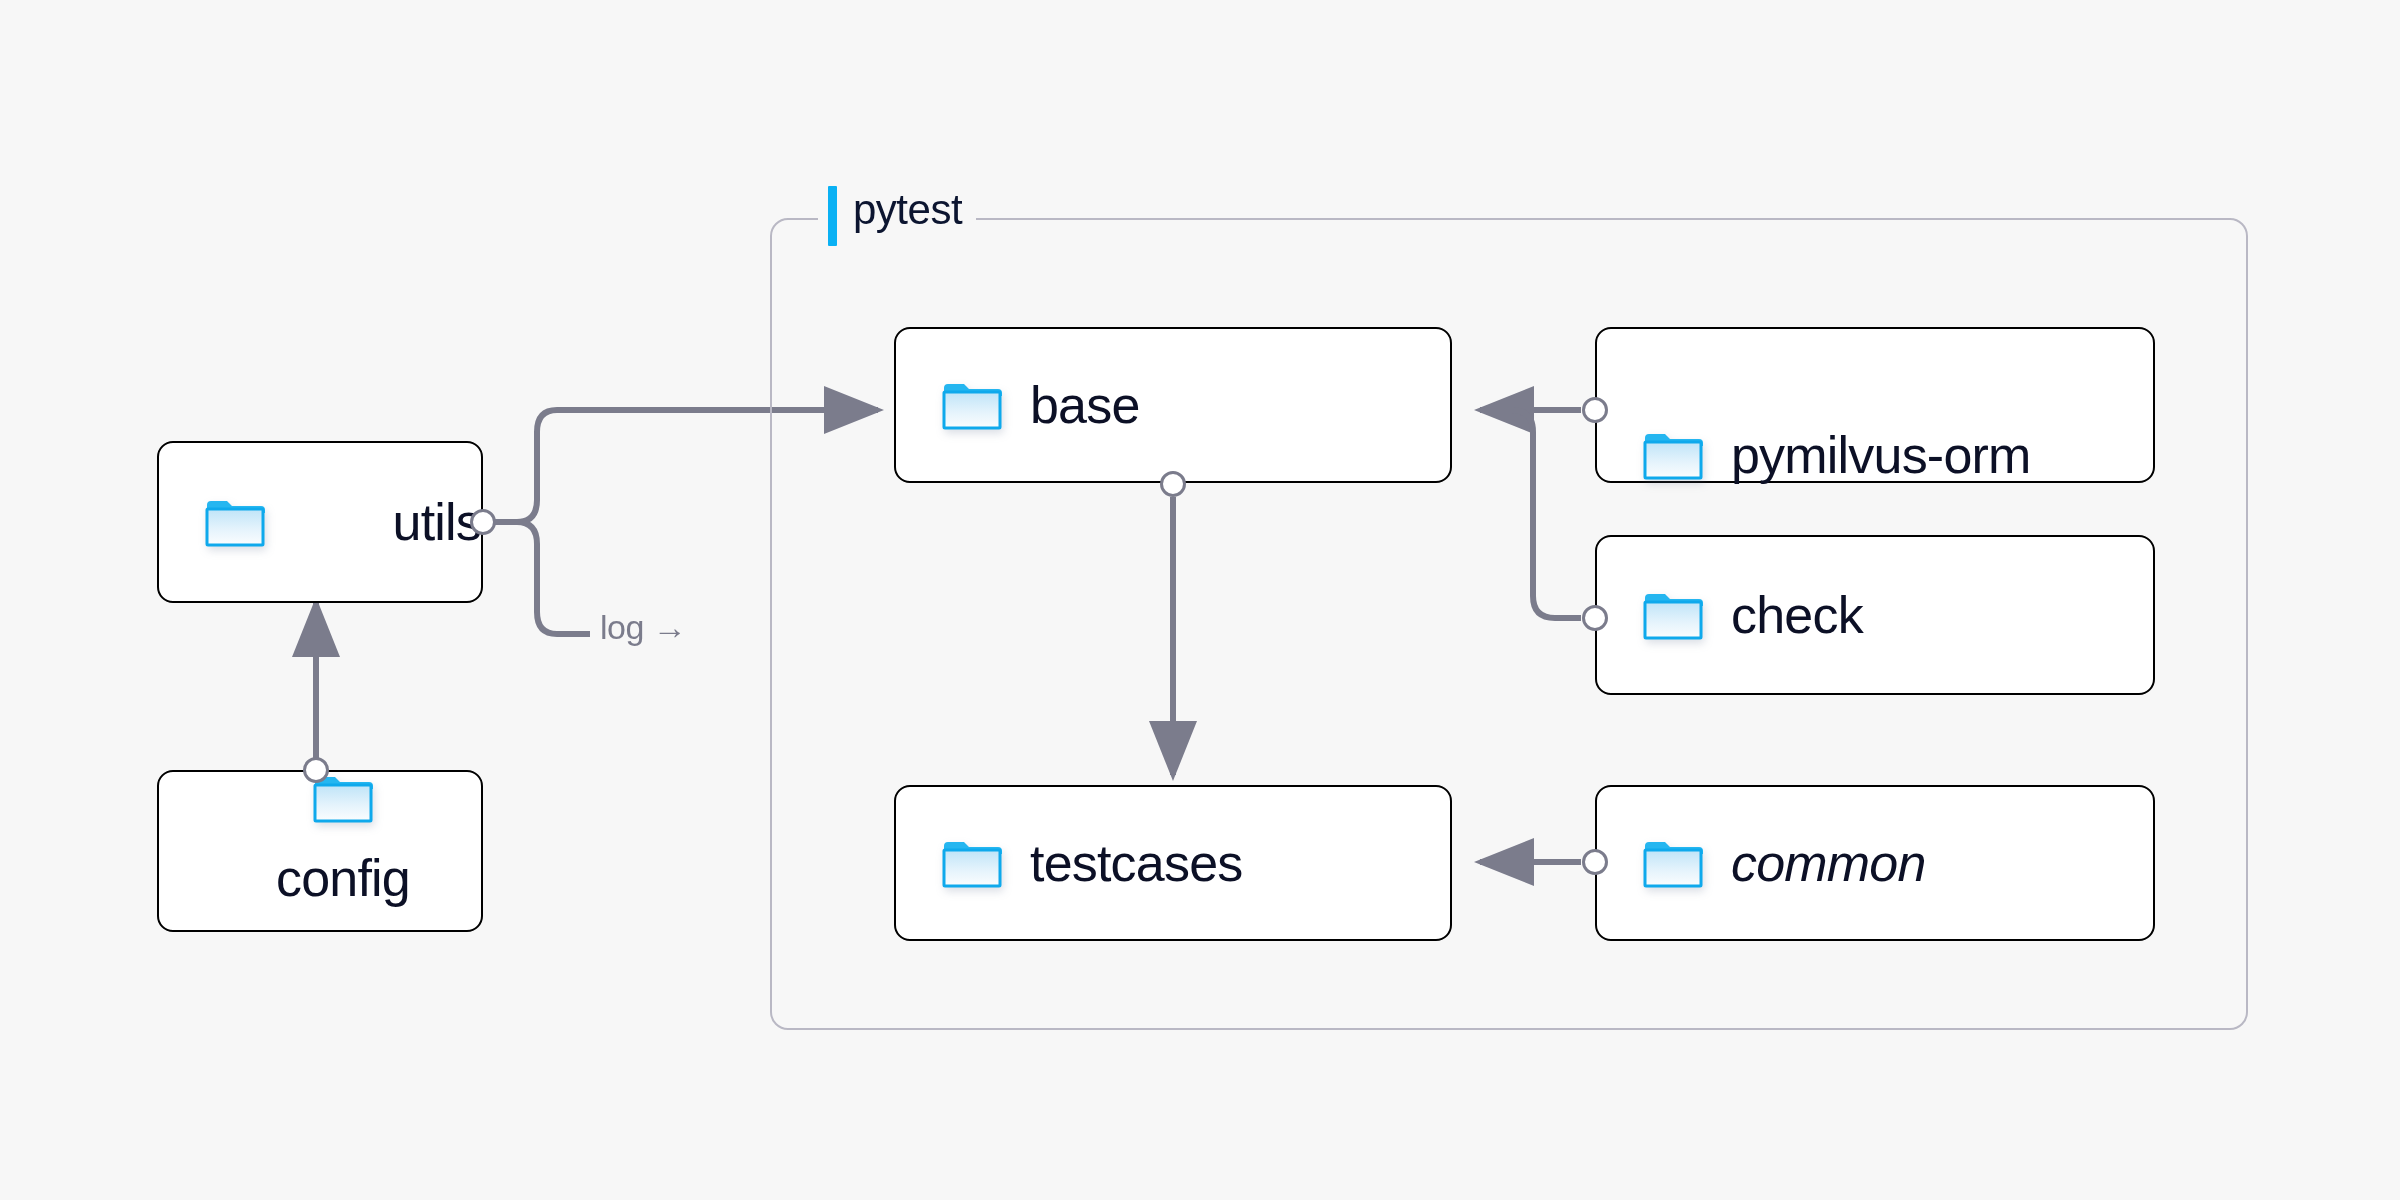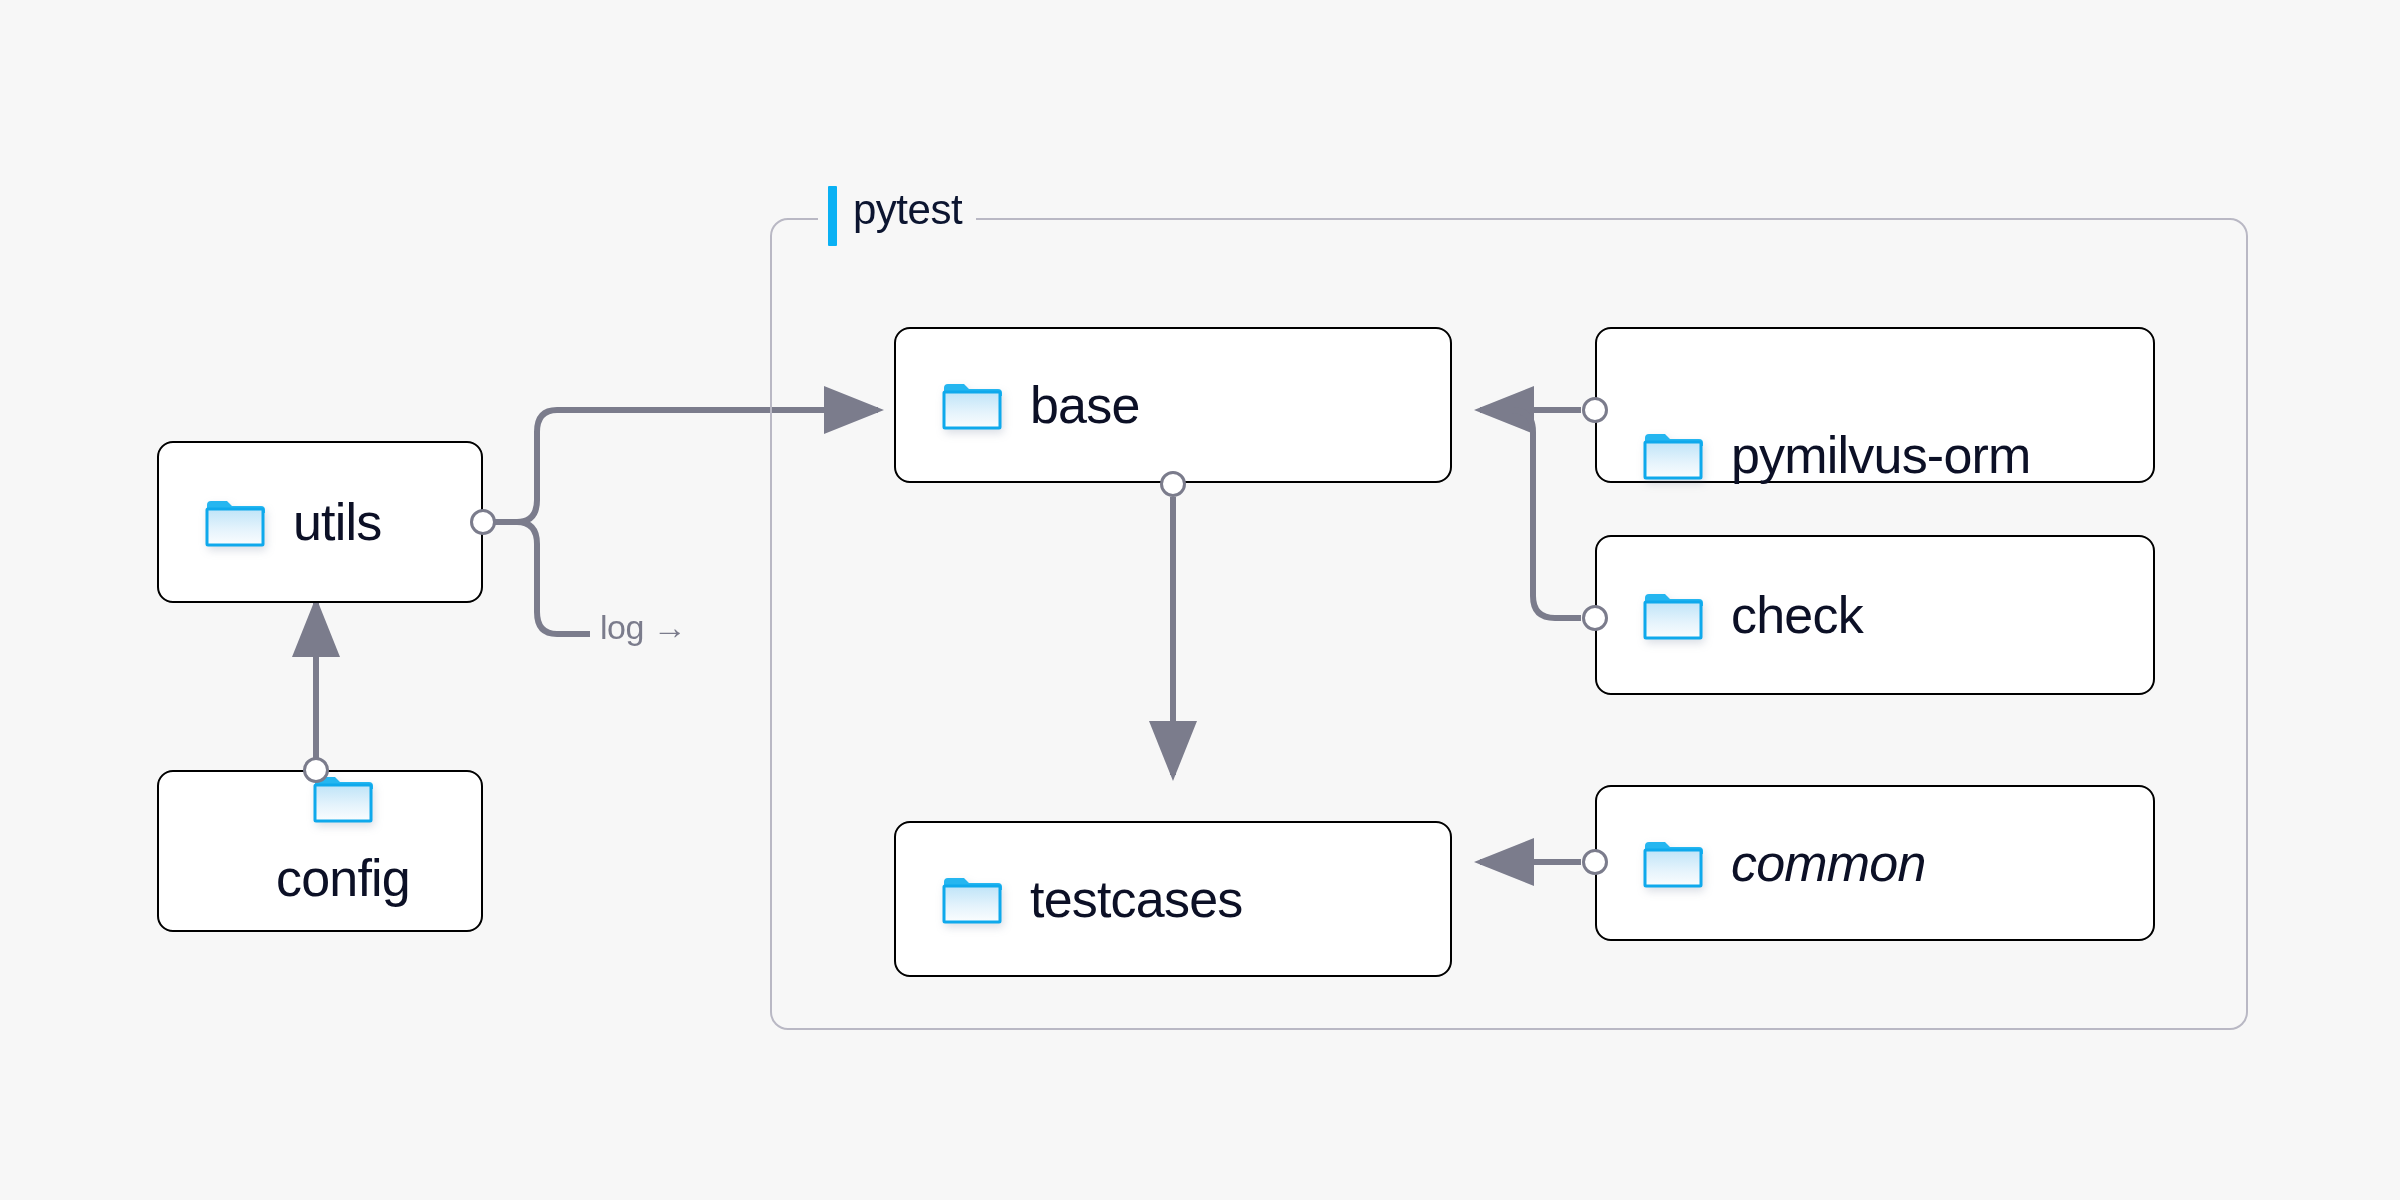--- a/index.html
+++ b/index.html
@@ -138,21 +138,21 @@
     <path d="M1581,862 L1480,862" fill="none" stroke="#7b7c8c" stroke-width="6" marker-end="url(#arrow)"></path>
   </svg>
 
   <div class="group-box" style="left:770px; top:218px; width:1478px; height:812px;"></div>
 
   <div class="group-label-wrap" style="left:818px; top:186px;">
     <span class="group-accent-bar"></span>
     <span class="group-label-text">pytest</span>
   </div>
 
-  <div class="node" style="left:157px; top:441px; width:326px; height:162px;">
+  <div class="node" style="left:157px; top:441px; width:326px; height:162px;justify-content:space-between;">
     <svg class="folder-icon" viewBox="0 0 60 52">
       <defs>
         <linearGradient id="fgrad-utils" x1="0" y1="0" x2="0" y2="1">
           <stop offset="0%" stop-color="#bfe4f8"></stop>
           <stop offset="55%" stop-color="#e4f3fc"></stop>
           <stop offset="100%" stop-color="#fbfdfe"></stop>
         </linearGradient>
       </defs>
       <path d="M2,9 a4,4 0 0 1 4,-4 h16 l5,5 h29 a4,4 0 0 1 4,4 v3 h-58 z" fill="#25b6f0"></path>
       <rect x="2" y="13" width="56" height="36" rx="1" fill="url(#fgrad-utils)" stroke="#0fa9ec" stroke-width="3"></rect>
@@ -186,21 +186,21 @@
           <stop offset="100%" stop-color="#fbfdfe"></stop>
         </linearGradient>
       </defs>
       <path d="M2,9 a4,4 0 0 1 4,-4 h16 l5,5 h29 a4,4 0 0 1 4,4 v3 h-58 z" fill="#25b6f0"></path>
       <rect x="2" y="13" width="56" height="36" rx="1" fill="url(#fgrad-base)" stroke="#0fa9ec" stroke-width="3"></rect>
     </svg>
     <span class="node-label">base</span>
   </div>
   <span class="port" style="left:1160px; top:471px;"></span>
 
-  <div class="node" style="left:894px; top:821px; width:558px; height:156px;">
+  <div class="node" style="left:894px; top:785px; width:558px; height:156px;">
     <svg class="folder-icon" viewBox="0 0 60 52">
       <defs>
         <linearGradient id="fgrad-testcases" x1="0" y1="0" x2="0" y2="1">
           <stop offset="0%" stop-color="#bfe4f8"></stop>
           <stop offset="55%" stop-color="#e4f3fc"></stop>
           <stop offset="100%" stop-color="#fbfdfe"></stop>
         </linearGradient>
       </defs>
       <path d="M2,9 a4,4 0 0 1 4,-4 h16 l5,5 h29 a4,4 0 0 1 4,4 v3 h-58 z" fill="#25b6f0"></path>
       <rect x="2" y="13" width="56" height="36" rx="1" fill="url(#fgrad-testcases)" stroke="#0fa9ec" stroke-width="3"></rect>

